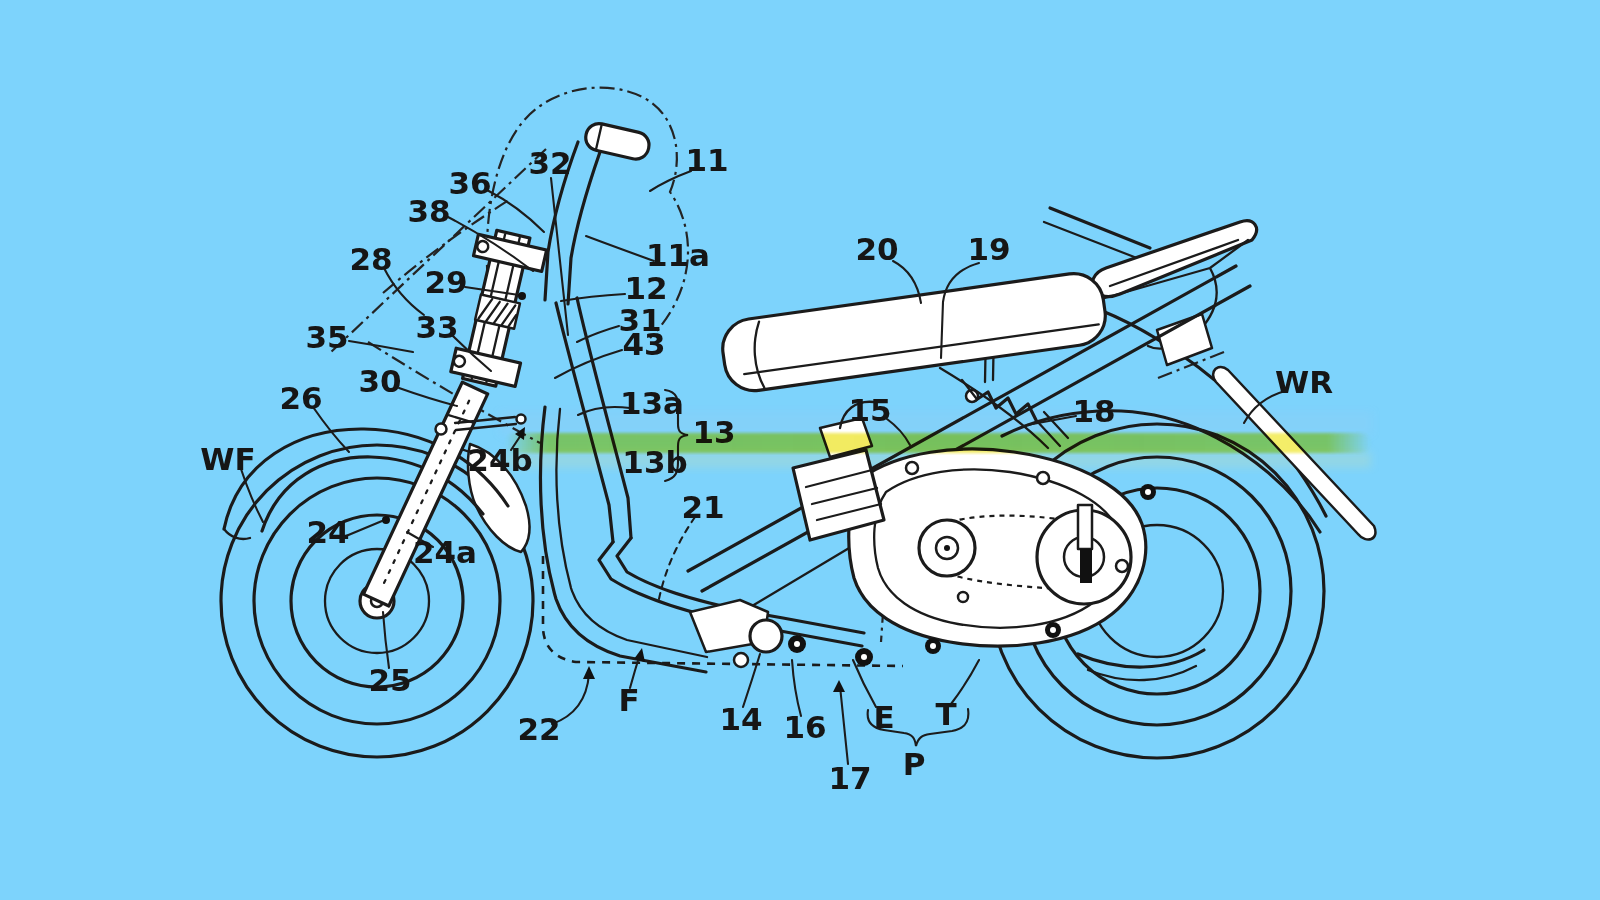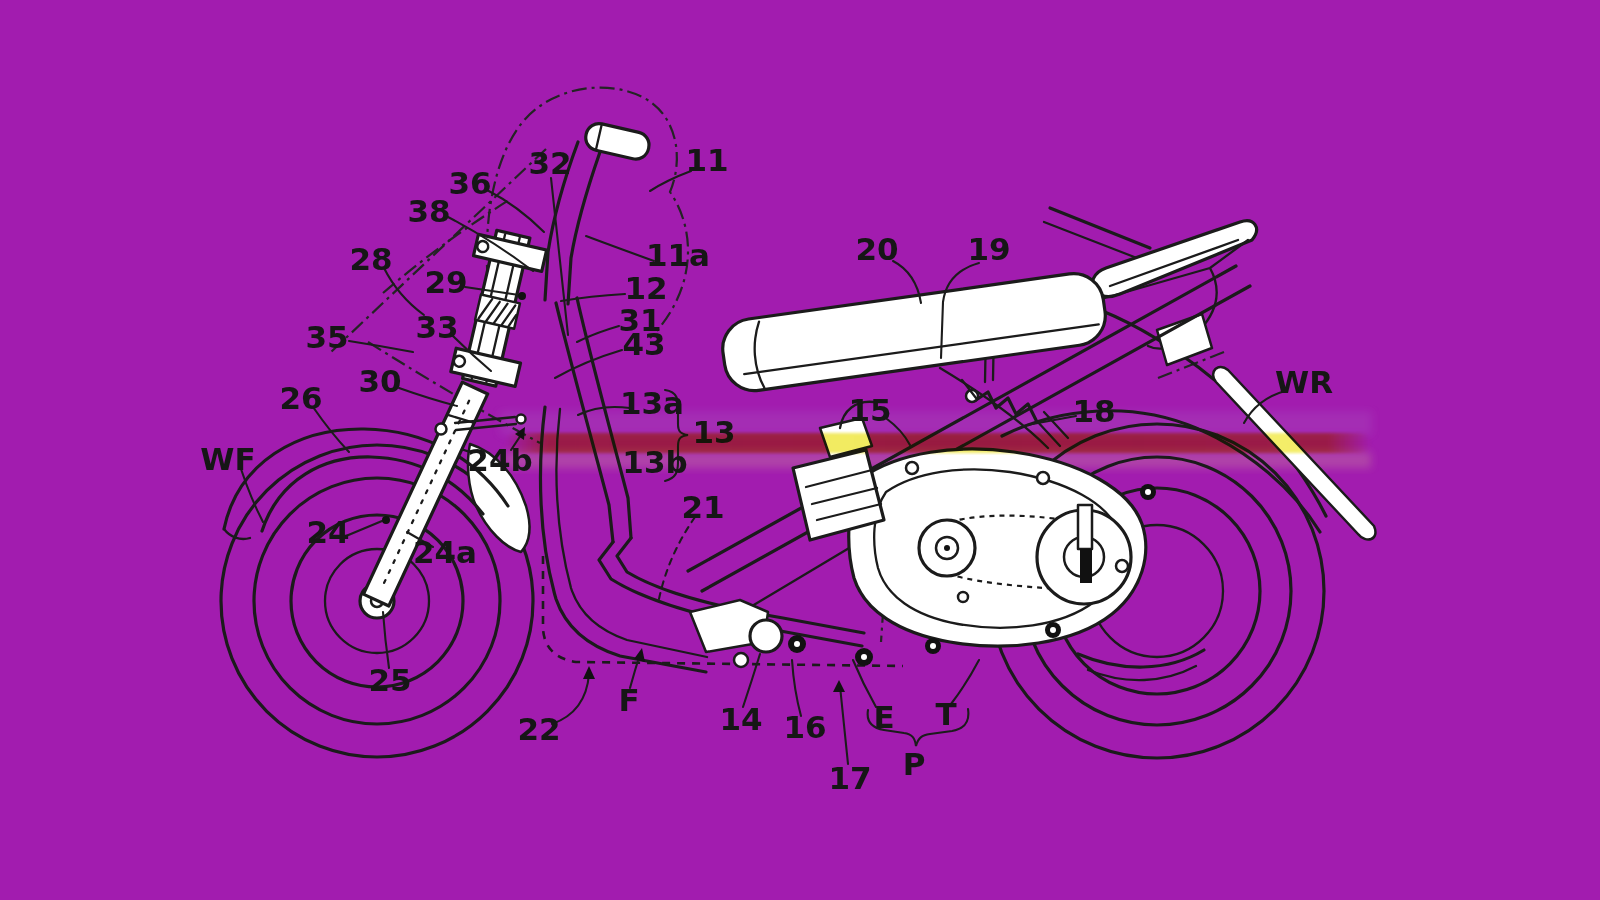--- a/index.html
+++ b/index.html
@@ -1,16 +1,16 @@
 <!DOCTYPE html>
 <html><head>
 <meta charset="utf-8">
 <style>
   html,body{margin:0;padding:0;background:#ffffff;}
-  .stage{position:relative;width:1600px;height:900px;background:#a21caf;overflow:hidden;
+  .stage{position:relative;width:1600px;height:900px;background:#7dd3fc;overflow:hidden;
          font-family:"DejaVu Sans",sans-serif;}
   svg{position:absolute;inset:0;display:block;}
   .ln{stroke:#1b1b1b;stroke-width:3.2;fill:none;stroke-linecap:round;stroke-linejoin:round;}
   .ln2{stroke:#1b1b1b;stroke-width:2.3;fill:none;stroke-linecap:round;stroke-linejoin:round;}
   .lnw{stroke:#1b1b1b;stroke-width:3.2;fill:#ffffff;stroke-linejoin:round;}
   .lnw2{stroke:#1b1b1b;stroke-width:2.5;fill:#ffffff;stroke-linejoin:round;}
   .phantom{stroke:#242424;stroke-width:2.2;fill:none;stroke-dasharray:15 5 3 5;}
   .leader{stroke:#1c1c1c;stroke-width:2.1;fill:none;stroke-linecap:round;}
   .leader-dash{stroke:#1c1c1c;stroke-width:2.1;fill:none;stroke-dasharray:6 6;stroke-linecap:round;}
   .dashfloor{stroke:#1b1b1b;stroke-width:2.6;fill:none;stroke-dasharray:8 7;}

